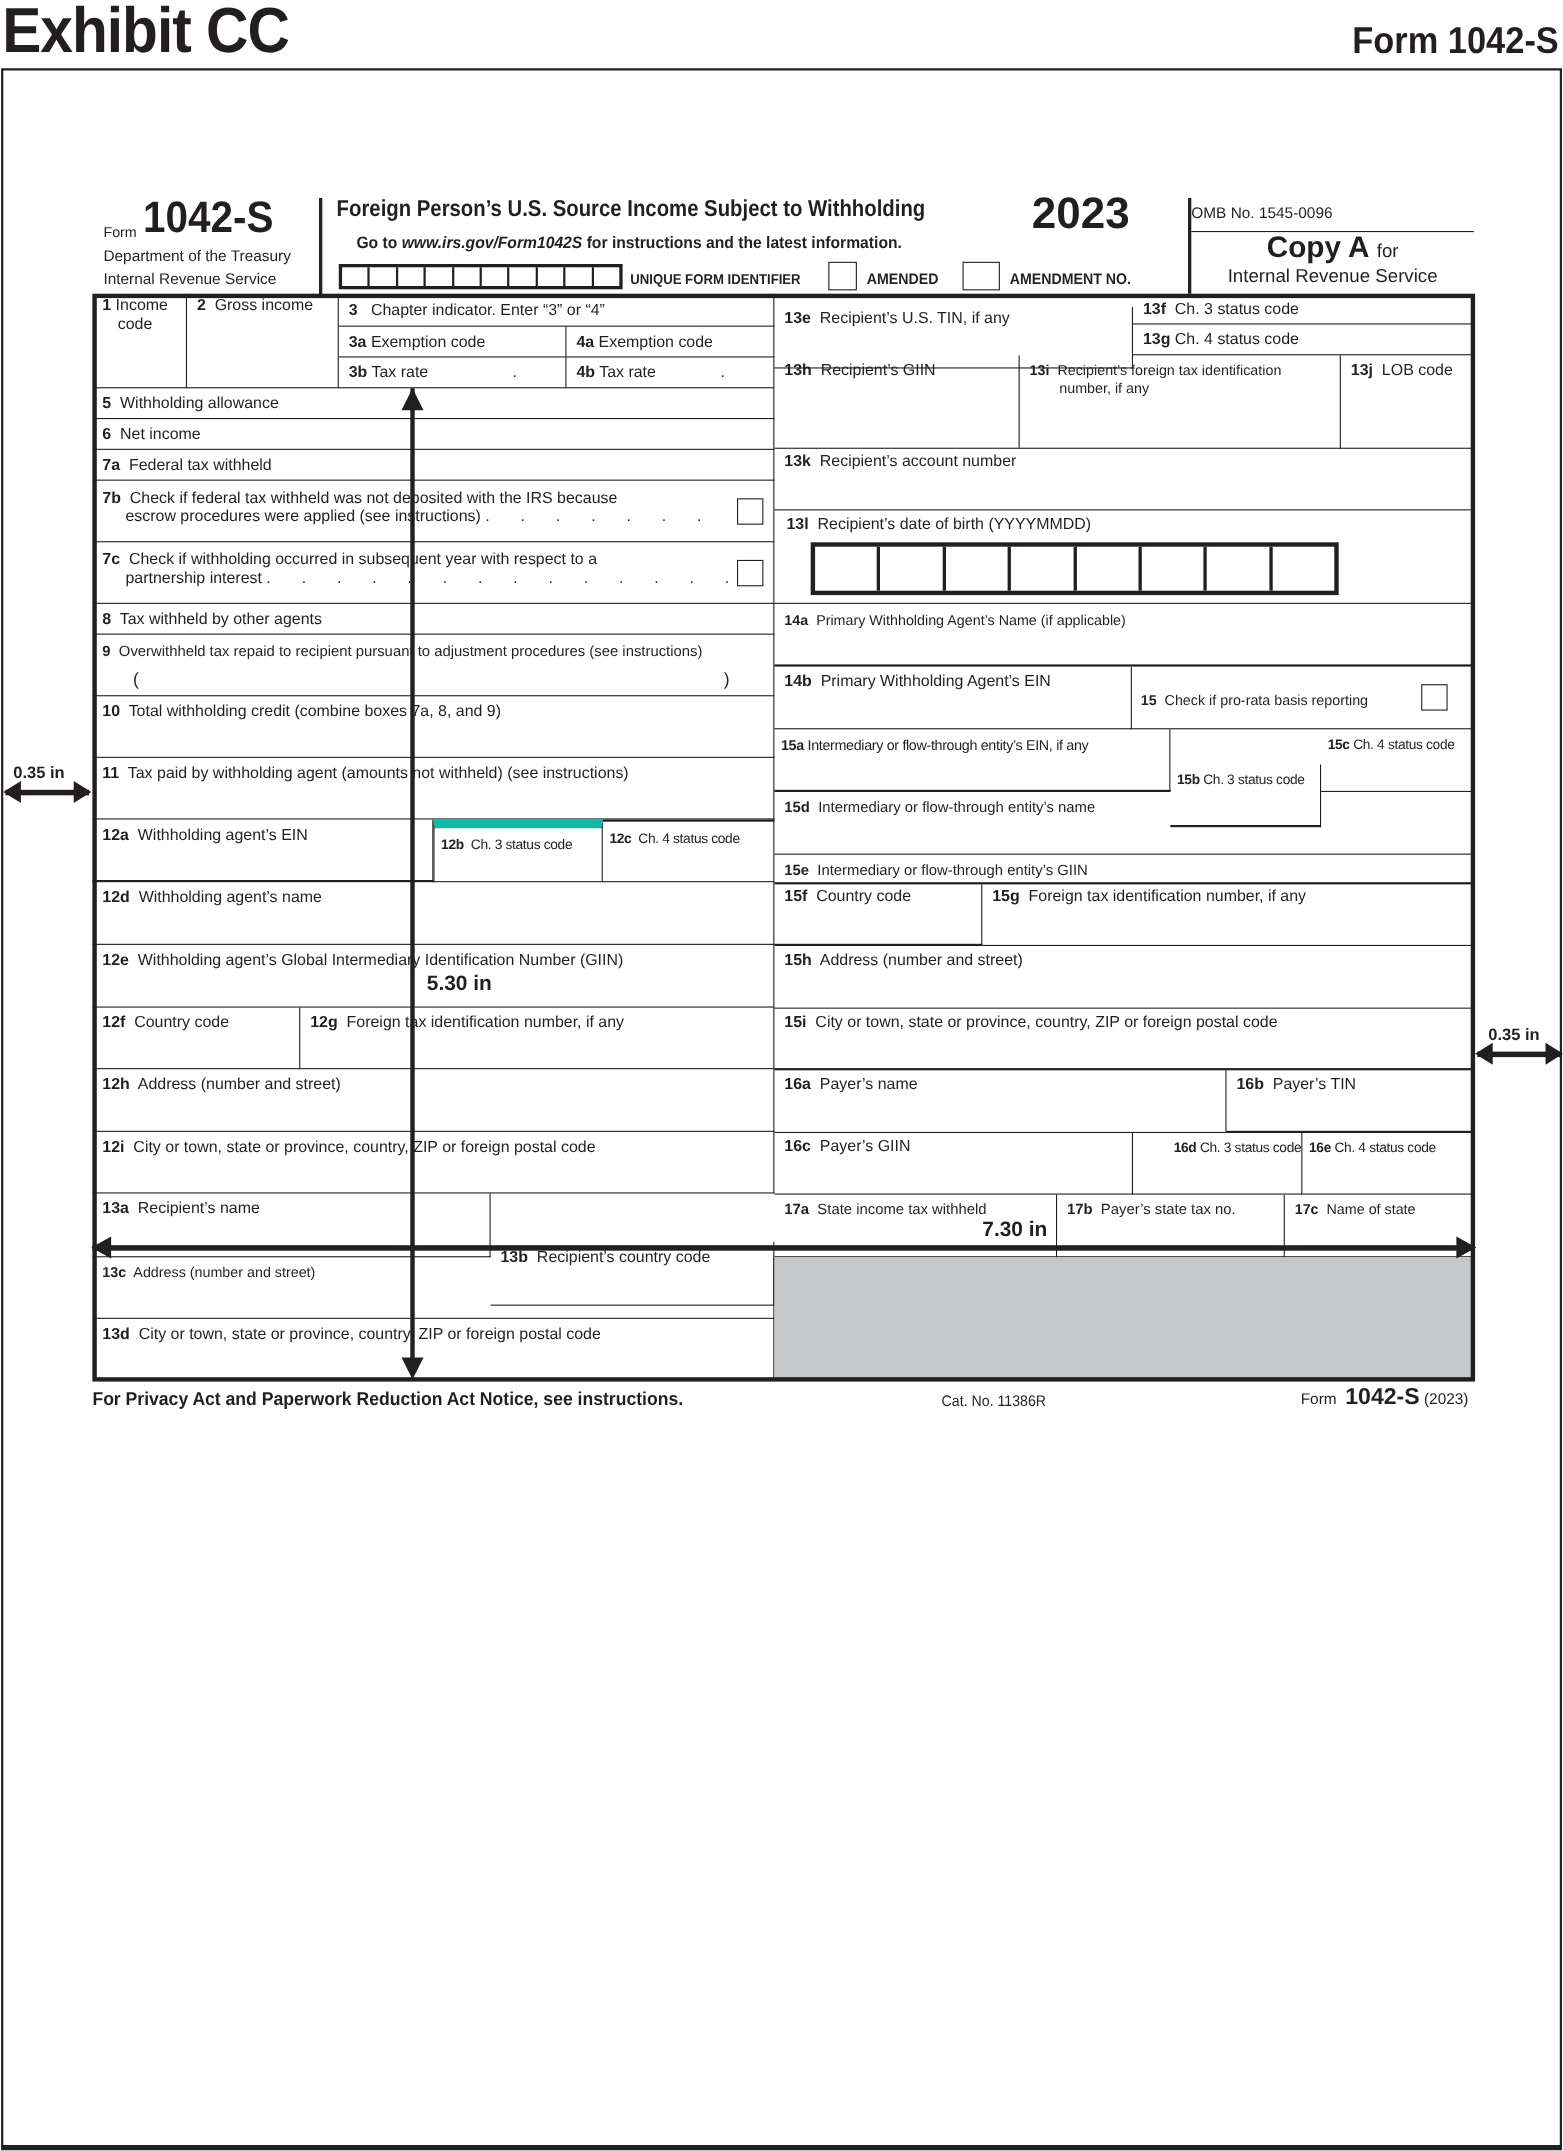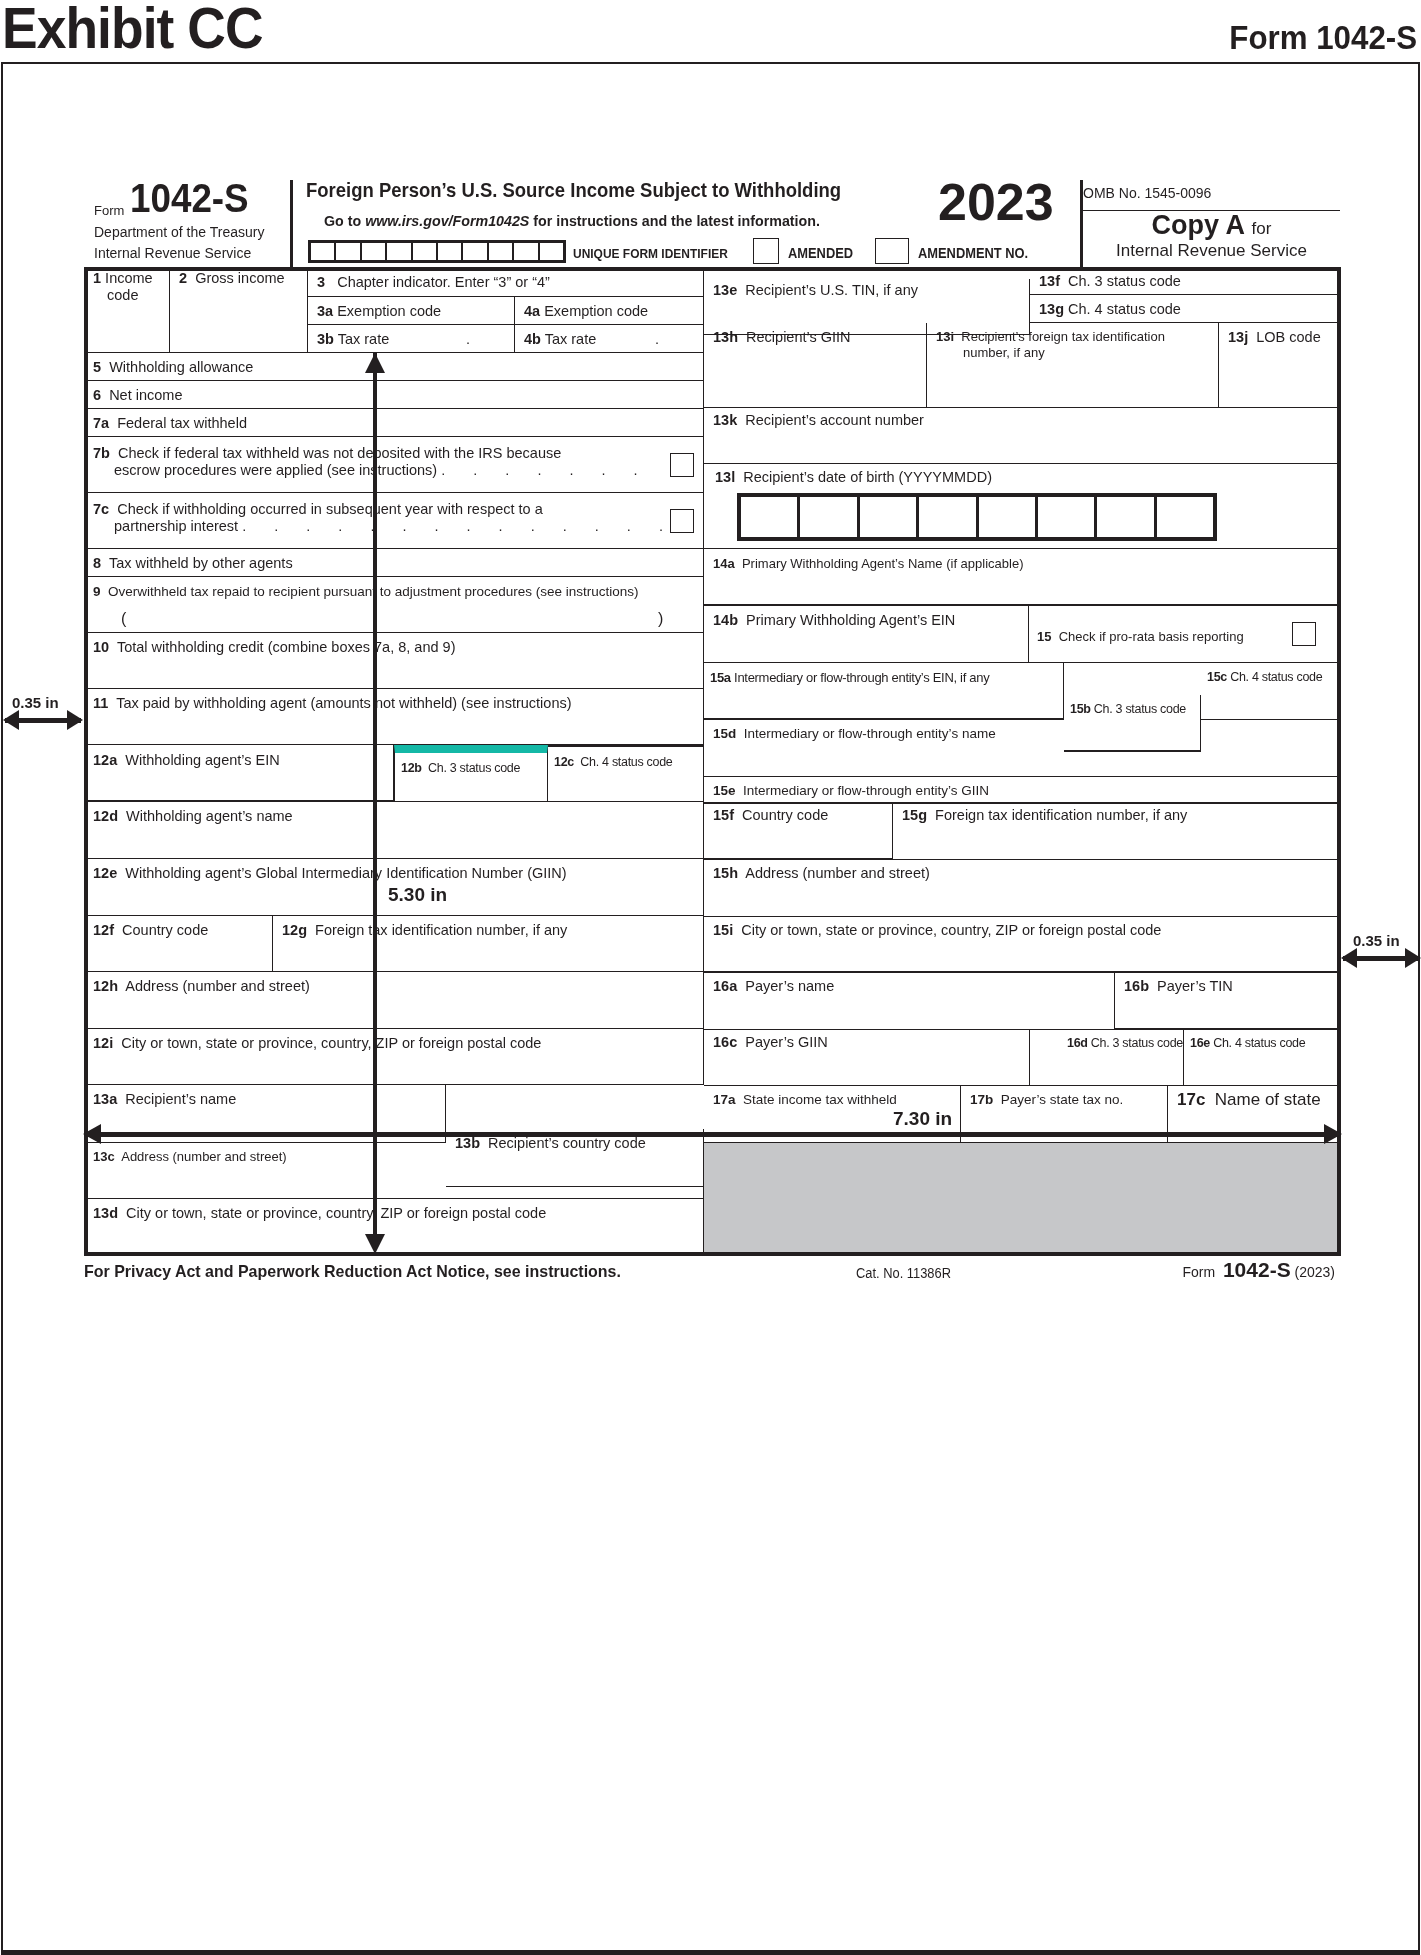--- a/index.html
+++ b/index.html
@@ -12,21 +12,21 @@
 
   
   .hdr-form-word { left: 94px; top: 203px; font-size: 13px; }
   .hdr-form-num { left: 130px; top: 176px; font-size: 40px; font-weight: bold; transform: scaleX(0.92); transform-origin: left top; }
   .hdr-dept { left: 94px; top: 224px; font-size: 14px; }
   .hdr-irs { left: 94px; top: 245px; font-size: 14px; }
   .hdr-vline1 { left: 290px; top: 180px; width: 3px; height: 88px; background: #231f20; }
   .hdr-title { left: 306px; top: 178px; font-size: 21px; font-weight: bold; transform: scaleX(0.88); transform-origin: left top; white-space: nowrap; }
   .hdr-goto { left: 324px; top: 212px; font-size: 15px; font-weight: bold; white-space: nowrap; transform: scaleX(0.95); transform-origin: left top; }
   .hdr-goto i { font-style: italic; }
-  .hdr-year { left: 938px; top: 172px; font-size: 52px; font-weight: bold; }
+  .hdr-year { left: 938px; top: 172px; font-size: 40px; font-weight: bold; }
   .ufi-boxes { left: 308px; top: 240px; width: 258px; height: 23px; border: 3px solid #231f20; display: flex; }
   .ufi-box { flex: 1; border-right: 2px solid #231f20; }
   .ufi-box:last-child { border-right: none; }
   .ufi-label { left: 573px; top: 246px; font-size: 13px; font-weight: bold; transform: scaleX(0.92); transform-origin: left top; white-space: nowrap; }
   .amended-box { left: 753px; top: 238px; width: 26px; height: 26px; border: 1.5px solid #231f20; }
   .amended-label { left: 788px; top: 245px; font-size: 14px; font-weight: bold; transform: scaleX(0.92); transform-origin: left top; }
   .amendno-box { left: 875px; top: 238px; width: 34px; height: 26px; border: 1.5px solid #231f20; }
   .amendno-label { left: 918px; top: 245px; font-size: 14px; font-weight: bold; transform: scaleX(0.92); transform-origin: left top; white-space: nowrap; }
   .hdr-vline2 { left: 1080px; top: 180px; width: 3px; height: 87px; background: #231f20; }
   .hdr-omb { left: 1083px; top: 185px; width: 257px; text-align: left; font-size: 14px; }
@@ -293,21 +293,21 @@
 </div>
 <div class="cell xs nr" style="left:1184px;top:1030px;width:156px;height:56px;padding-top:5px;">
   <b>16e</b> <span>Ch. 4 status code</span>
 </div>
 <div class="cell sm" style="left:704px;top:1086px;width:257px;height:57px;padding-top:5px;padding-left:9px;font-size:13.5px;">
   <b>17a</b>&nbsp; <span>State income tax withheld</span>
 </div>
 <div class="cell sm" style="left:961px;top:1086px;width:207px;height:57px;padding-top:5px;padding-left:9px;font-size:13.5px;">
   <b>17b</b>&nbsp; <span>Payer’s state tax no.</span>
 </div>
-<div class="cell sm nr" style="left:1168px;top:1086px;width:172px;height:57px;padding-top:5px;padding-left:9px;font-size:17px;">
+<div class="cell sm nr" style="left:1168px;top:1086px;width:172px;height:57px;padding-top:5px;padding-left:9px;font-size:13px;">
   <b>17c</b>&nbsp; <span>Name of state</span>
 </div>
 
 <div class="abs shaded"></div>
 
 <div class="abs form-frame"></div>
 
 <div class="abs ftr-privacy">For Privacy Act and Paperwork Reduction Act Notice, see instructions.</div>
 <div class="abs ftr-cat">Cat. No. 11386R</div>
 <div class="abs ftr-form"><span>Form</span>&nbsp; <b>1042-S</b> <span>(2023)</span></div>

